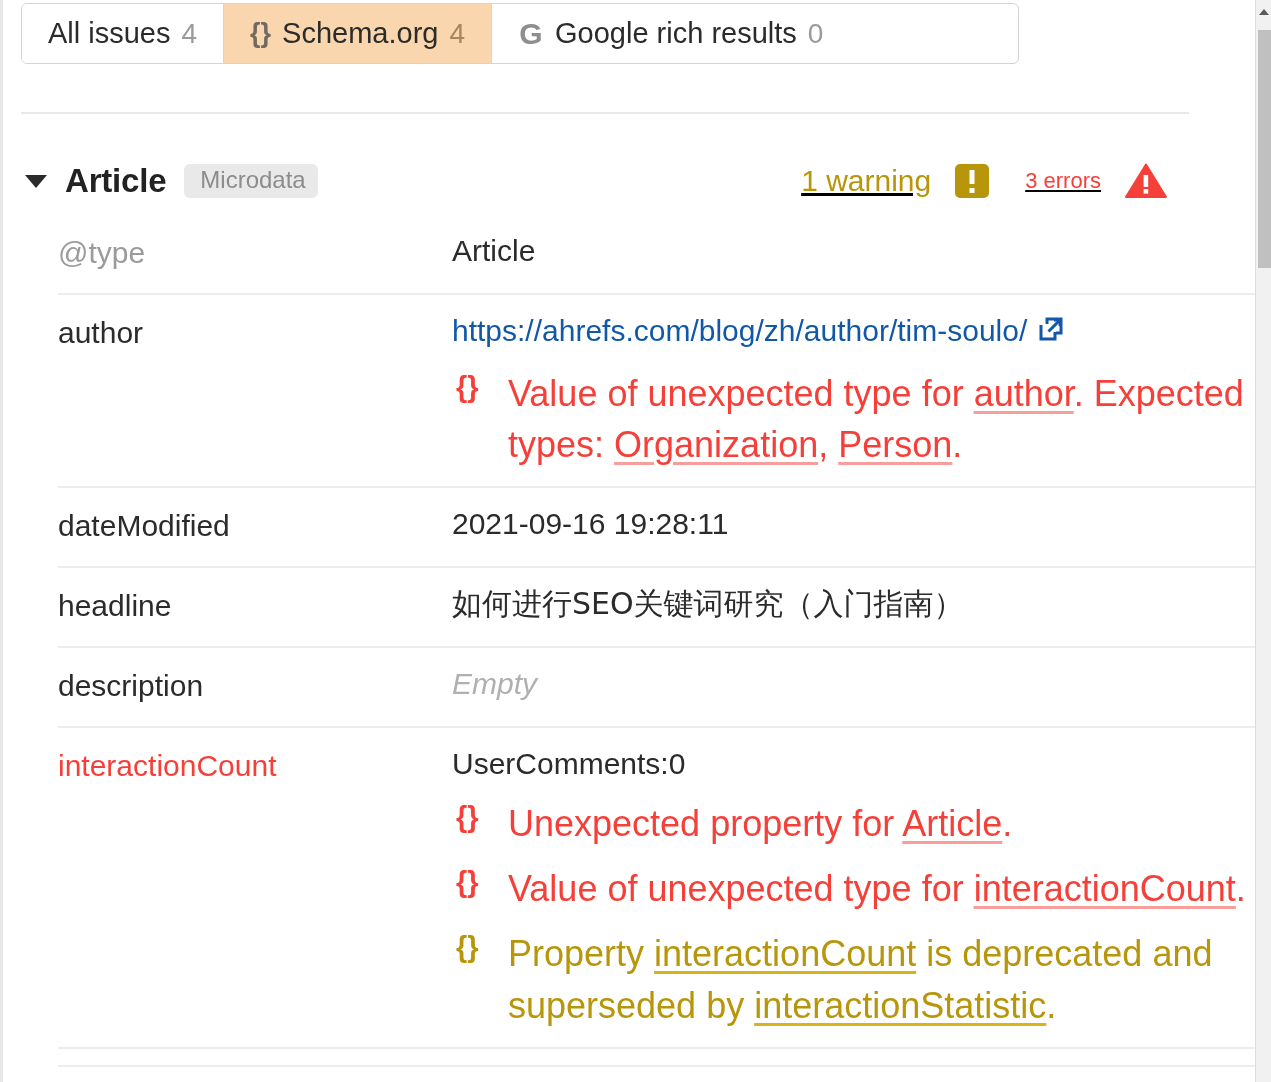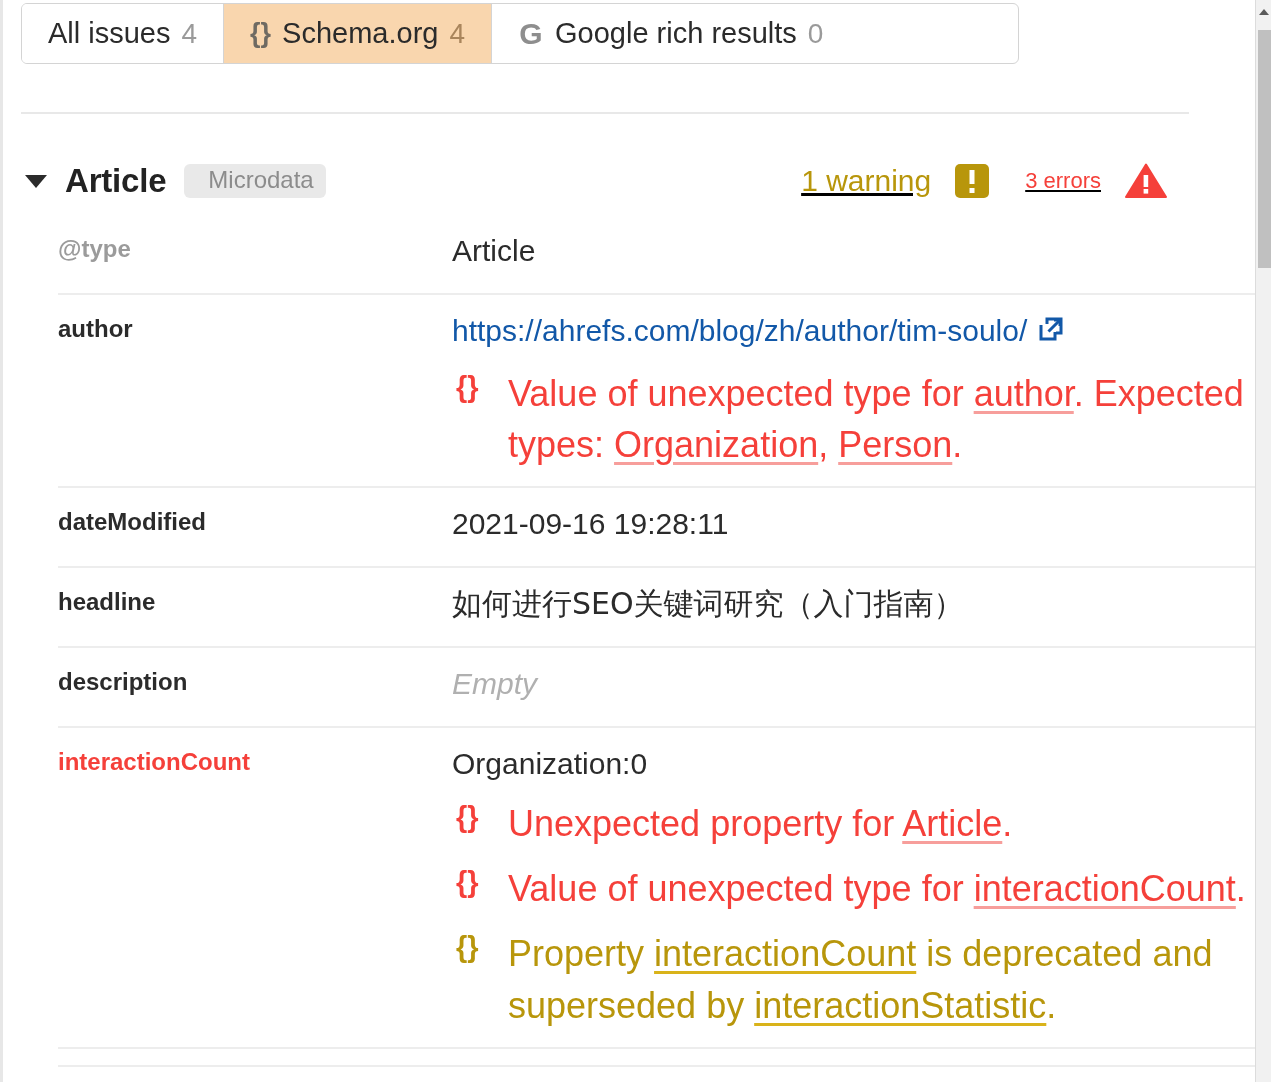--- a/index.html
+++ b/index.html
@@ -99,21 +99,21 @@
     font-weight: bold;
     color: #222222;
     letter-spacing: -0.2px;
   }
   .badge-microdata {
     margin-left: 18px;
     background: #e9e9e9;
     color: #8c8c8c;
     font-size: 24px;
     border-radius: 6px;
-    padding: 4px 12px 6px 24px;
+    padding: 4px 12px 6px 16px;
     line-height: 1;
   }
   .counts {
     margin-left: auto;
     display: flex;
     align-items: center;
     gap: 0;
     padding-right: 44px;
   }
   .count-group {
@@ -164,25 +164,24 @@
     display: flex;
     align-items: flex-start;
     border-bottom: 2px solid #ededed;
     padding: 16px 0 16px 0;
     min-height: 80px;
   }
   .row:first-child { border-top: none; }
   .row-key {
     width: 394px;
     flex: 0 0 394px;
-    font-size: 24px;
+    font-size: 30px;
     color: #2b2b2b;
     line-height: 1.35;
     padding-top: 2px;
-    font-weight: bold;
   }
   .row-key.muted { color: #9b9b9b; }
   .row-key.err   { color: #f5403a; }
   .row-val {
     flex: 1 1 auto;
     font-size: 30px;
     color: #2b2b2b;
     line-height: 1.35;
     min-width: 0;
   }
@@ -355,21 +354,21 @@
       </div>
       <div class="row">
         <div class="row-key">description</div>
         <div class="row-val">
           <div class="val-main"><span class="empty">Empty</span></div>
         </div>
       </div>
       <div class="row">
         <div class="row-key err">interactionCount</div>
         <div class="row-val">
-          <div class="val-main"><span>Organization:0</span></div>
+          <div class="val-main"><span>UserComments:0</span></div>
           <div class="msg error">
             <span class="msg-brace">{}</span>
             <span class="msg-text"><span>Unexpected property for </span><span class="u">Article</span><span>.</span></span>
           </div>
           <div class="msg error">
             <span class="msg-brace">{}</span>
             <span class="msg-text"><span>Value of unexpected type for </span><span class="u">interactionCount</span><span>.</span></span>
           </div>
           <div class="msg warning">
             <span class="msg-brace">{}</span>

